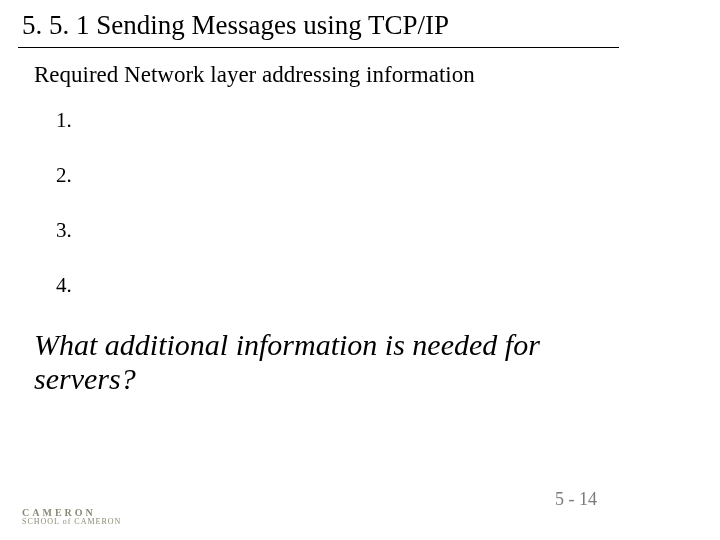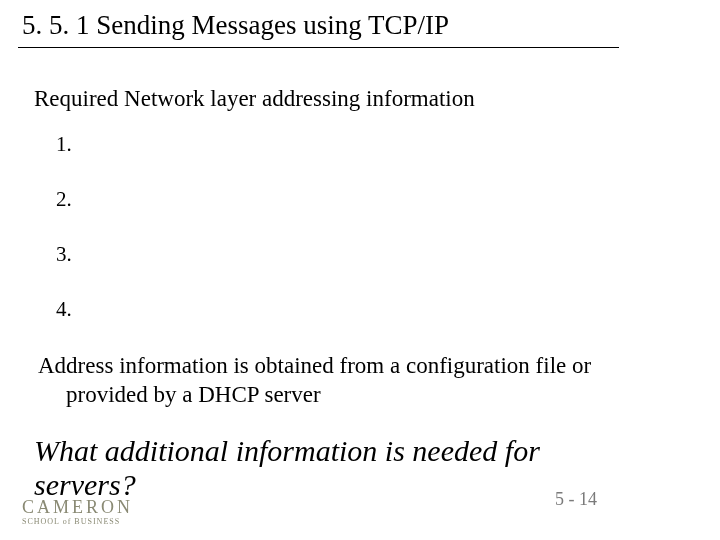--- a/index.html
+++ b/index.html
@@ -24,21 +24,20 @@
   .underline {
     border-bottom: 1.5px solid #000;
     margin: 0 18px 0 18px;
   }
   .content {
     padding: 14px 22px 0 34px;
   }
   .subhead {
     font-size: 23px;
     margin-bottom: 20px;
-    margin-top: 24px;
   }
   .list {
     padding-left: 22px;
   }
   .list-item {
     font-size: 21px;
     margin-bottom: 30px;
   }
   .para {
     font-size: 23px;
@@ -56,24 +55,24 @@
   .logo {
     position: absolute;
     left: 22px;
     bottom: 14px;
     font-size: 11px;
     letter-spacing: 1px;
     color: #8a8a74;
     font-family: Georgia, "Times New Roman", serif;
   }
   .logo .main {
-    font-size: 18px;
+    font-size: 10px;
     letter-spacing: 3px;
     display: block;
-    font-weight: normal;
+    font-weight: bold;
     margin-top: 37px;
   }
   .logo .sub {
     font-size: 8px;
     letter-spacing: 1px;
     display: block;
     margin-top: -1px;
   }
   .pagenum {
     position: absolute;
@@ -97,26 +96,25 @@
 
     <div class="subhead">Required Network layer addressing information</div>
 
     <div class="list">
       <div class="list-item">1.</div>
       <div class="list-item">2.</div>
       <div class="list-item">3.</div>
       <div class="list-item">4.</div>
     </div>
 
-    <div class="para">Address information is obtained from a configuration file or provided by a DHCP server</div>
 
     <div class="question">What additional information is needed for servers?</div>
 
   </div>
 
   <div class="logo">
     <span class="main">CAMERON</span>
-    <span class="sub">SCHOOL of BUSINESS</span>
+    <span class="sub">SCHOOL of CAMERON</span>
   </div>
 
   <div class="pagenum">5 - 14</div>
 
 </div>
 
 </body></html>

